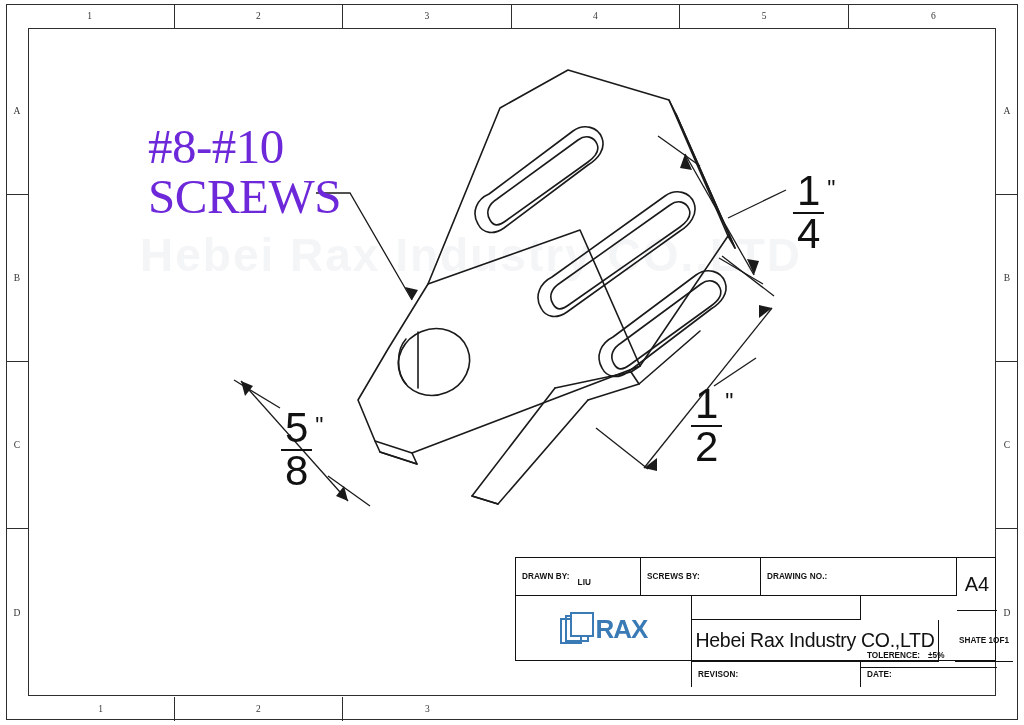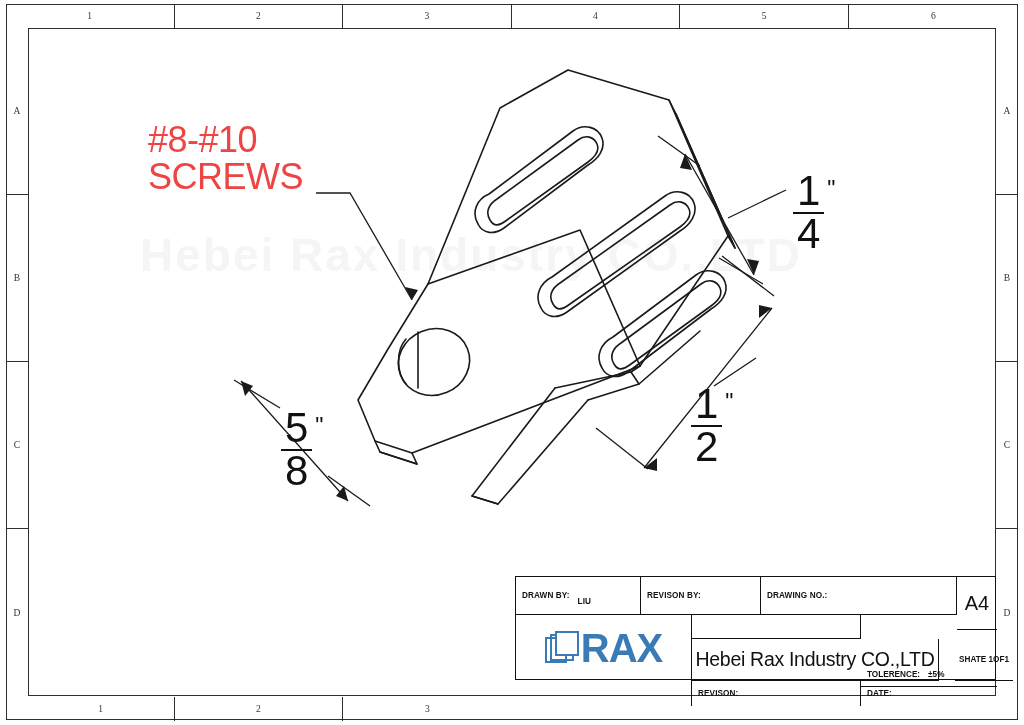--- a/index.html
+++ b/index.html
@@ -73,23 +73,23 @@
     letter-spacing: 2px;
     white-space: nowrap;
     user-select: none;
     pointer-events: none;
     overflow: hidden;
   }
 
   
   .note {
     position: absolute;
-    font-family: Liberation Sans, sans-serif;
-    font-size: 36px;
-    color: #ef4444;
+    font-family: Liberation Serif, serif;
+    font-size: 49px;
+    color: #6d28d9;
     white-space: nowrap;
     line-height: 1.02;
     letter-spacing: -0.5px;
   }
   .note .l2 { display: block; }
 
   
   .dim {
     position: absolute;
     display: flex;
@@ -119,21 +119,21 @@
     line-height: 1;
     margin-left: 3px;
     margin-top: 6px;
     letter-spacing: -1px;
   }
 
   
   #titleblock {
     position: absolute;
     left: 515px;
-    top: 576px;
+    top: 557px;
     width: 481px;
     height: 104px;
     box-sizing: border-box;
     border: 1.4px solid #111111;
     background: #ffffff;
     font-family: "Liberation Sans", sans-serif;
     color: #111111;
     padding-left: 15px;
   }
   .tb-cell {
@@ -196,21 +196,21 @@
   .logo-mark .r2 { left: 5px; top: 3px;  width: 24px; height: 27px; }
   .logo-mark .r3 { left: 10px; top: 0;   width: 24px; height: 25px; background:#ffffff; }
   .logo-mark .fill {
     position: absolute;
     left: 14px; top: 4px; width: 16px; height: 17px;
     background: #e8eef5;
   }
   .logo-text {
     font-family: "Liberation Sans", sans-serif;
     font-weight: bold;
-    font-size: 40px;
+    font-size: 26px;
     color: #3a7ab5;
     letter-spacing: -1px;
     line-height: 1;
     font-style: normal;
   }
 </style>
 </head>
 <body>
 
 <div id="page">
@@ -414,21 +414,21 @@
   </div>
 
   <div id="titleblock">
 
     <div class="tb-cell tb-lbl brd-r brd-b" style="left:0;   top:0; width:125px; height:38px;">
       <span>DRAWN BY:</span>
       <span style="padding-left:8px;margin-top:12px;">LIU</span>
     </div>
 
     <div class="tb-cell tb-lbl brd-r brd-b" style="left:125px; top:0; width:120px; height:38px;">
-      <span>REVISON BY:</span>
+      <span>SCREWS BY:</span>
       <span style="padding-left:8px;"></span>
     </div>
 
     <div class="tb-cell tb-lbl brd-r brd-b" style="left:245px; top:0; width:196px; height:38px;align-items:center;">
       <span>DRAWING NO.:</span>
       <span style="padding-left:8px;"></span>
     </div>
 
     <div class="tb-cell a4 brd-b" style="left:441px; top:0; width:40px; height:53px;">
       <span>A4</span>

